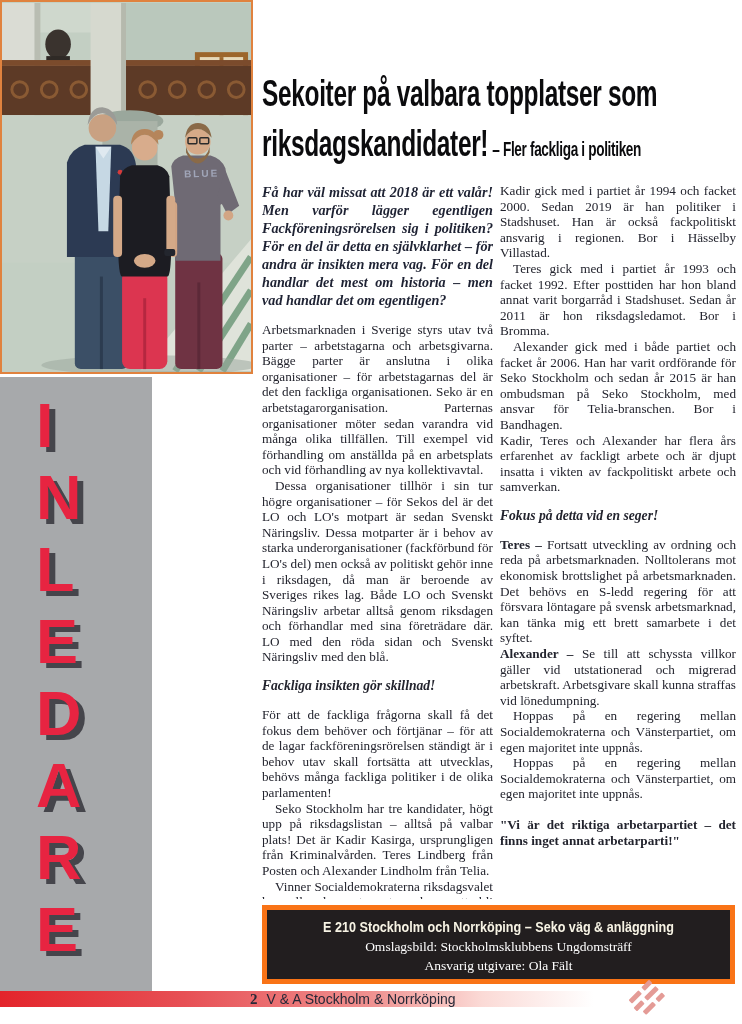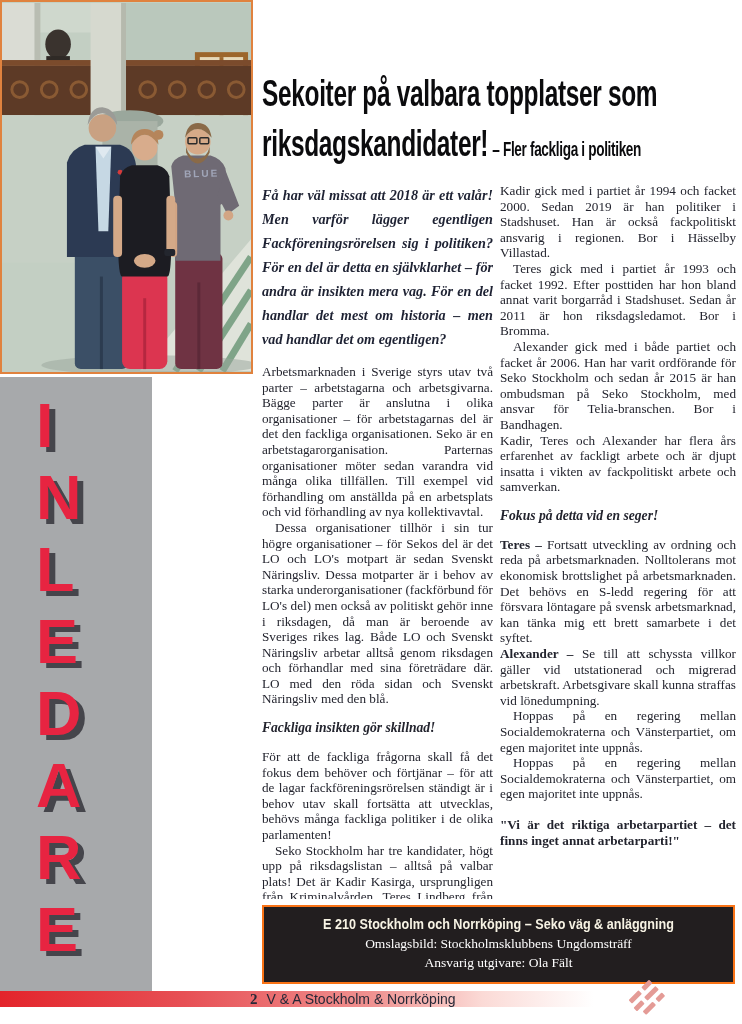--- a/index.html
+++ b/index.html
@@ -48,35 +48,35 @@
   
   .col {
     position:absolute; top:183px; font-size:13.2px; line-height:15.6px;
     color:#23242e; text-align:justify; -webkit-hyphens:auto; hyphens:auto;
     overflow:hidden; height:716px;
   }
   .col-left  { left:262px; width:231px; }
   .col-right { left:500px; width:236px; }
   .col p { margin:0; }
   .intro {
-    font-weight:700; font-style:italic; font-size:14.2px; line-height:24px;
+    font-weight:700; font-style:italic; font-size:14.2px; line-height:18px;
     color:#1e2233; margin:0 0 13px 0 !important;
   }
   .indent { text-indent:13px; }
   .subhead {
     font-style:italic; font-weight:700; font-size:13.6px; line-height:16px;
     margin:13px 0 13px 0; color:#23242e;
   }
   .lead { font-weight:700; }
   .quote { font-weight:700; margin-top:15px !important; }
 
   
   .info-box {
     position:absolute; left:262px; top:905px; width:473px; height:79px;
-    background:#221e1f; border:2px solid #f97316; box-sizing:border-box;
+    background:#221e1f; border:5px solid #f97316; box-sizing:border-box;
     text-align:center; color:#ffffff;
   }
   .info-line1 {
     margin-top:8px; font:700 14px/19px "Liberation Sans", sans-serif;
     color:#f7f3e4; transform:scaleX(0.9);
   }
   .info-line2, .info-line3 { font:13.5px/19px "Liberation Serif", serif; color:#ffffff; }
 
   
   .footer-bar {

